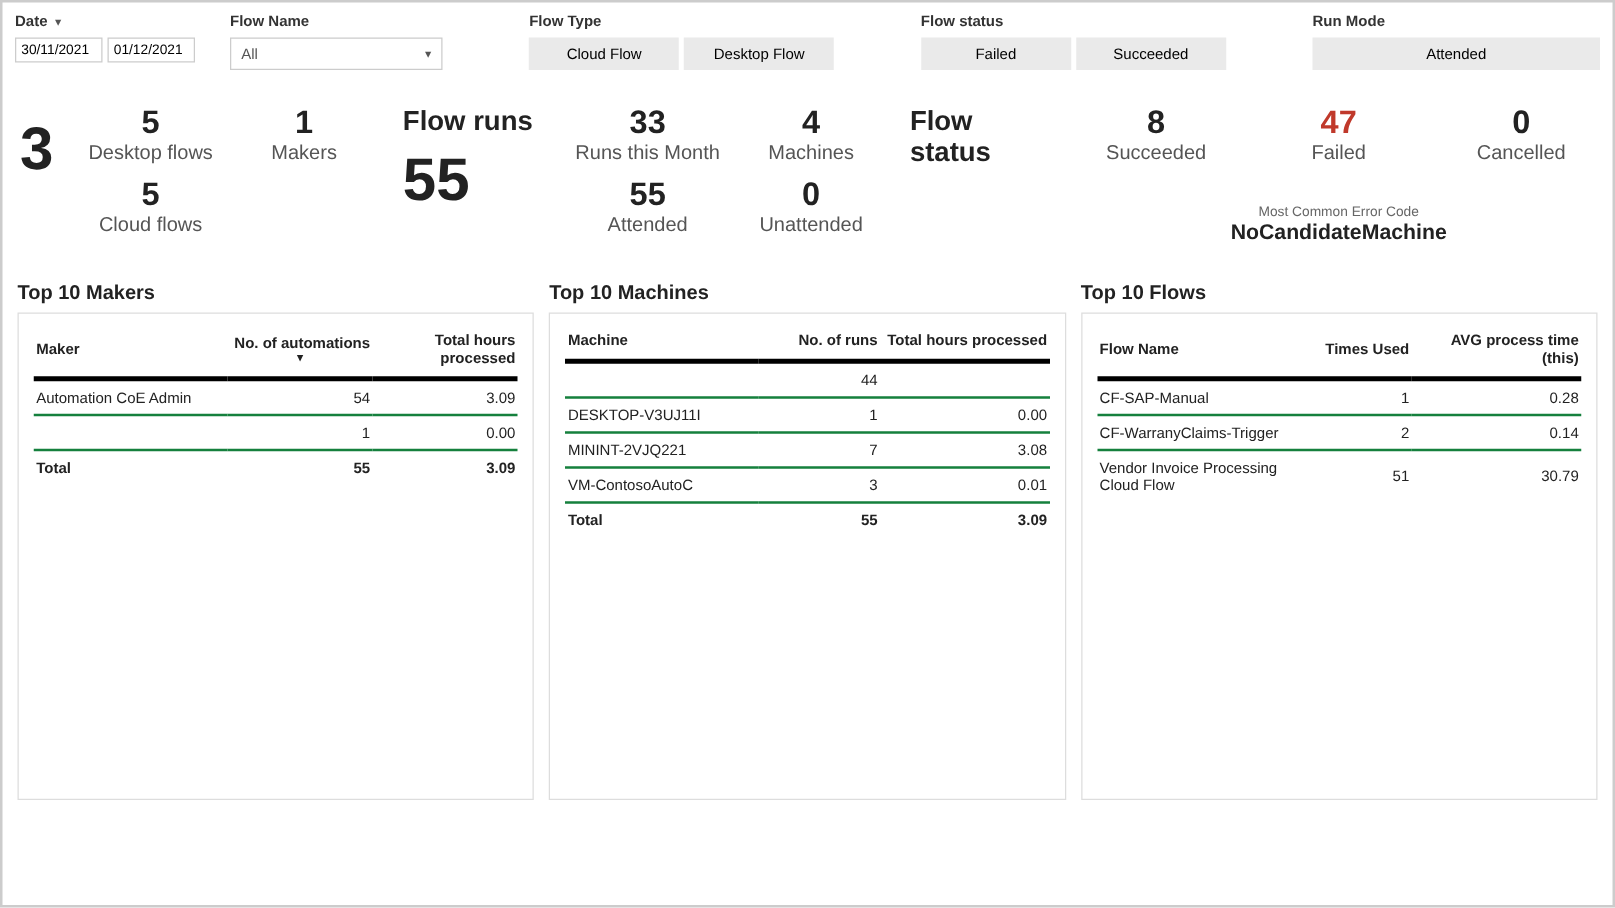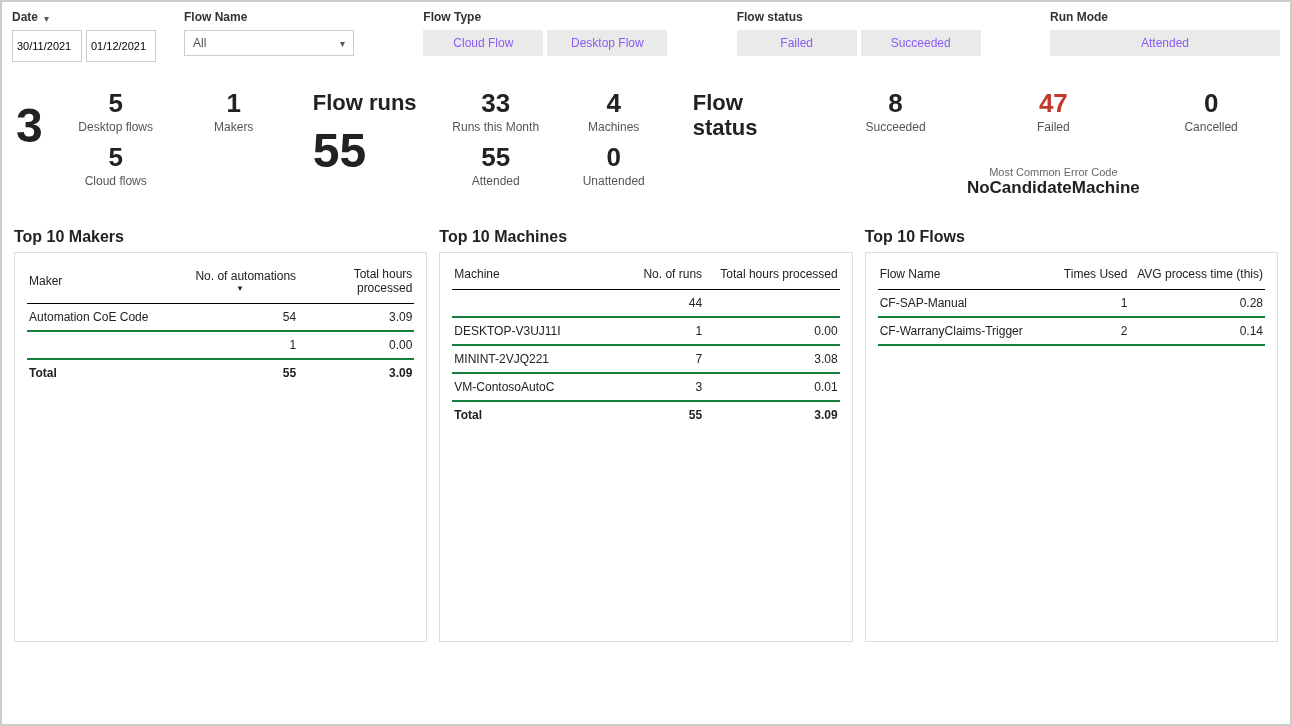--- a/index.html
+++ b/index.html
@@ -14,53 +14,53 @@
     padding: 8px 10px;
     overflow: hidden;
   }
   .filters { display: flex; gap: 28px; margin-bottom: 28px; }
   .filter-block { display: flex; flex-direction: column; gap: 4px; }
   .filter-label { font-size: 12px; font-weight: 600; color: #333; margin-bottom: 2px; }
   .date-label-row { display:flex; align-items:center; gap:6px;}
   .chev { font-size:10px; color:#555;}
   .date-inputs { display: flex; gap: 4px; }
   .date-inputs input {
-    width: 70px; height: 32px; border: 1px solid #ccc; font-size: 11px;
+    width: 70px; height: 20px; border: 1px solid #ccc; font-size: 11px;
     padding: 2px 4px; background: #fff;
   }
   .dropdown {
     width: 170px; height: 26px; border: 1px solid #ccc; display:flex;
     align-items:center; justify-content:space-between; padding: 0 8px;
     font-size: 12px; color:#555; background:#fff; cursor:pointer;
   }
   .slicer-row { display:flex; gap:4px; }
   .slicer-btn {
     min-width: 120px; height: 26px; background: #eaeaea; border: none;
-    font-size: 12px; color:#8b5cf6; cursor:pointer;
+    font-size: 12px; color:#000000; cursor:pointer;
   }
   .slicer-btn.wide { min-width: 230px; }
   .stats-row { display:flex; gap: 34px; margin-bottom: 30px; padding: 0 4px; }
   .stats-group { display:flex; gap: 28px; align-items:flex-start; }
   .stat-title { font-size: 22px; font-weight: 700; line-height:1.15; width: 110px; }
   .stat-col { text-align:center; min-width: 90px; }
   .stat-big { font-size: 48px; font-weight:700; line-height:1; }
   .stat-mid { font-size: 26px; font-weight: 600; line-height:1; }
-  .stat-lbl { font-size: 12px; color:#555; margin-top:4px; }
+  .stat-lbl { font-size: 16px; color:#555; margin-top:4px; }
   .stacked { margin-top: 10px; }
   .stacked .stat-mid { margin-top: 4px; }
   .failed-val { color: #c0392b; }
   .error-block { text-align:center; margin-top: 6px; min-width: 260px;}
   .error-lbl { font-size:11px; color:#666;margin-top:32px; }
   .error-code { font-size:17px; font-weight:600; }
   .tables-row { display:flex; gap: 12px; padding: 0 2px;}
   .table-card { flex:1; display:flex; flex-direction:column; }
   .table-title { font-size:16px; font-weight:700; margin-bottom:6px; }
   .table-box { border: 1px solid #ddd; padding: 10px 12px; height: 390px; }
   table { width:100%; border-collapse: collapse; font-size:12px; }
-  th { text-align:left; font-weight:400; border-bottom: 1px solid #000000; padding: 4px 2px 8px; }
+  th { text-align:left; font-weight:700; border-bottom: 4px solid #000000; padding: 4px 2px 8px; }
   th.num, td.num { text-align:right; }
   th .sort-ind { display:block; font-size:9px; text-align:center;}
   td { padding: 6px 2px; border-bottom: 2px solid #15803d; }
   tr.total td { font-weight:700; border-top: 1px solid #999; border-bottom:none;}
   tr.noborder td { border-bottom: none; }
   .sep { width: 20px; }
 </style>
 </head>
 <body>
 
@@ -194,21 +194,21 @@
             <tr>
           <th style="width:40%">Maker</th>
           <th class="num" style="width:30%">
             <span>No. of automations</span><span class="sort-ind">▾</span>
           </th>
           <th class="num" style="width:30%">Total hours processed</th>
         </tr>
           </thead>
         <tbody>
           <tr>
-            <td>Automation CoE Code</td>
+            <td>Automation CoE Admin</td>
             <td class="num">54</td>
             <td class="num">3.09</td>
           </tr>
           <tr>
             <td></td>
             <td class="num">1</td>
             <td class="num">0.00</td>
           </tr>
           <tr class="total">
             <td>Total</td>
@@ -277,17 +277,22 @@
           <tr>
             <td>CF-SAP-Manual</td>
             <td class="num">1</td>
             <td class="num">0.28</td>
           </tr>
           <tr>
             <td>CF-WarranyClaims-Trigger</td>
             <td class="num">2</td>
             <td class="num">0.14</td>
           </tr>
+          <tr class="noborder">
+            <td>Vendor Invoice Processing Cloud Flow</td>
+            <td class="num">51</td>
+            <td class="num">30.79</td>
+          </tr>
         </tbody>
       </table>
     </div>
   </div>
 </div>
 
 </body></html>

